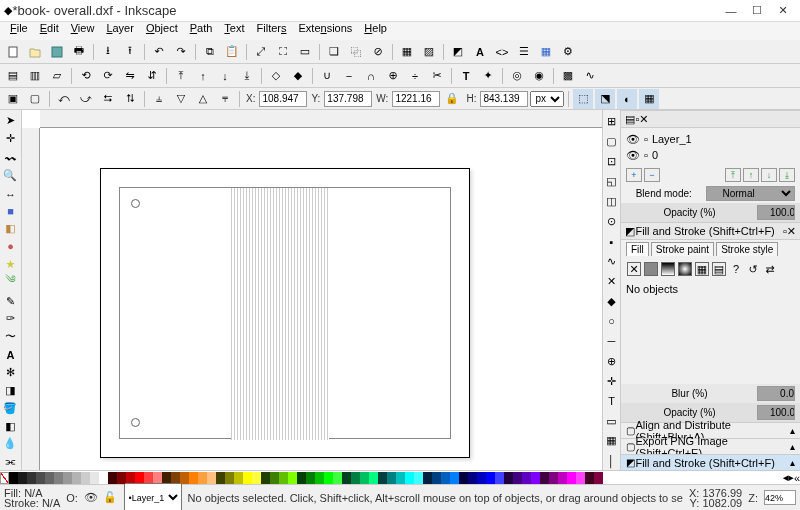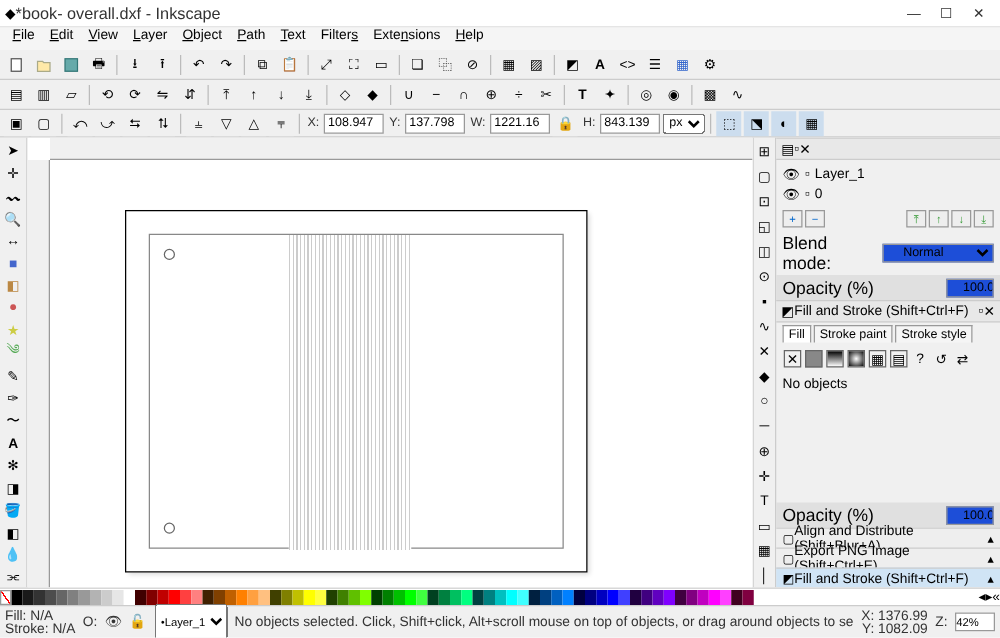--- a/index.html
+++ b/index.html
@@ -28,22 +28,22 @@
 .hole { position:absolute; width:9px; height:9px; border:1px solid #666; border-radius:50%; }
 .hatched { position:absolute; left:130px; top:19px; width:98px; height:252px; background:repeating-linear-gradient(90deg,#ccc 0,#ccc 1px,#fff 1px,#fff 3px); }
 .panels-right { width:180px; background:#f0f0f0; border-left:1px solid #ccc; display:flex; flex-direction:column; font-size:10px; }
 .panel-title { height:18px; background:#e8e8e8; border-top:1px solid #ccc; border-bottom:1px solid #ccc; display:flex; align-items:center; padding:0 4px; }
 .panel-title .txt { flex:1; }
 .pbody { padding:3px 5px; }
 .layer-row { display:flex; align-items:center; height:16px; gap:4px; }
 .panel-btn-row { display:flex; gap:2px; padding:2px 5px; align-items:center; }
 .panel-btn { width:16px;height:14px; border:1px solid #999; background:#eee; display:flex; align-items:center; justify-content:center; font-size:9px; }
 .field-row { display:flex; align-items:center; padding:2px 5px; gap:4px; }
-.field-row label { flex:1; font-size:14px; }
-.field-row input, .field-row select { height:15px; font-size:10px; border:1px solid #999; background:#1d4ed8;padding-left:12px; }
+.field-row label { flex:1; font-size:10px;text-align:center; }
+.field-row input, .field-row select { height:15px; font-size:10px; border:1px solid #999; background:#a3a3a3;padding-left:12px; }
 .tabs { display:flex; padding:2px 5px; gap:2px; }
 .tab { padding:1px 4px; border:1px solid #999; background:#f5f5f5; font-size:10px; border-bottom:none; }
 .tab.active { background:#fff; }
 .fill-icons { display:flex; gap:3px; padding:4px 6px; align-items:center; }
 .fill-icon { width:14px; height:14px; border:1px solid #666; display:flex; align-items:center; justify-content:center; }
 .snapbar { width:18px; background:#f0f0f0; border-left:1px solid #ccc; display:flex; flex-direction:column; align-items:center; gap:2px; padding-top:3px; }
 .palette { height:14px; background:#fff; border-top:1px solid #ccc; display:flex; align-items:center; }
 .sw { width:9px; height:12px; }
 .statusbar { height:26px; background:#f0f0f0; border-top:1px solid #ccc; display:flex; align-items:center; padding:0 4px; font-size:9px; color:#333; gap:6px; }
 .status-block { display:flex; flex-direction:column; line-height:10px; }
@@ -305,20 +305,24 @@
       <div class="fill-icon" style="background:linear-gradient(#000,#fff)"></div>
       <div class="fill-icon" style="background:radial-gradient(#fff,#000)"></div>
       <div class="fill-icon">▦</div>
       <div class="fill-icon">▤</div>
       <div class="fill-icon" style="border:none">?</div>
       <div class="fill-icon" style="border:none">↺</div>
       <div class="fill-icon" style="border:none">⇄</div>
     </div>
     <div class="pbody" style="flex:1">
       <span>No objects</span>
+    </div>
+    <div class="field-row" style="background:#e8e8e8">
+      <label>Blur (%)</label>
+      <input style="width: 38px; text-align: right;" value="0.0">
     </div>
     <div class="field-row" style="background:#e0e0e0">
       <label>Opacity (%)</label>
       <input style="width: 38px; text-align: right;" value="100.0">
     </div>
 
     <div class="accordion">▢ <span>Align and Distribute (Shift+Blur+A)</span><span style="flex:1"></span>▴</div>
     <div class="accordion">▢ <span>Export PNG Image (Shift+Ctrl+E)</span><span style="flex:1"></span>▴</div>
     <div class="accordion sel">◩ <span>Fill and Stroke (Shift+Ctrl+F)</span><span style="flex:1"></span>▴</div>
   </div>

